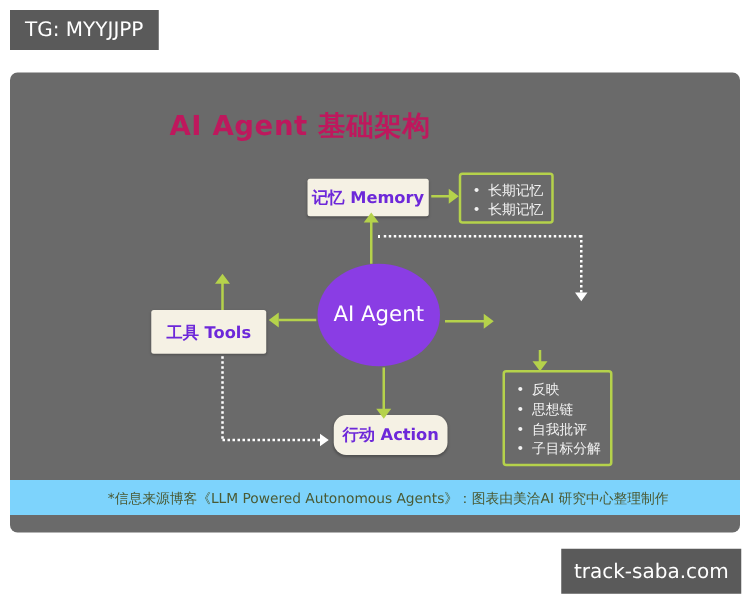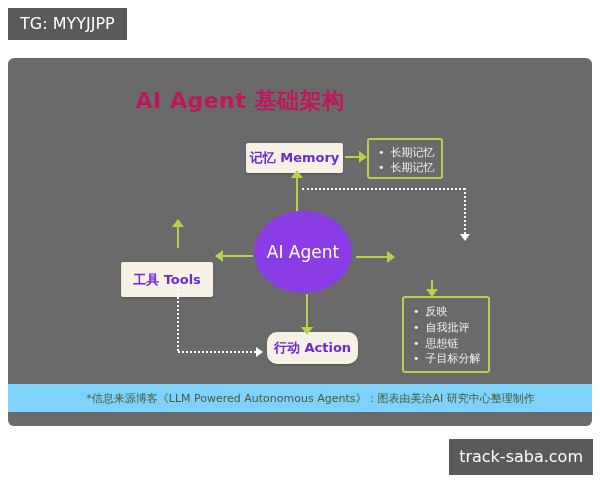--- a/index.html
+++ b/index.html
@@ -10,21 +10,21 @@
   .badge { position:absolute; background:#5a5a5a; color:#ffffff; font-size:16px; white-space:nowrap; }
   .badge.tl { left:8px; top:8px; height:32px; line-height:32px; padding:0 12px; }
   .badge.br { right:7px; top:439px; height:36px; line-height:36px; padding:0 10px; }
 
   .panel { position:absolute; left:8px; top:58px; width:584px; height:368px; background:#6a6a6a; border-radius:6px; }
 
   .title { position:absolute; left:0; top:86px; width:480px; text-align:center; color:#be185d; font-size:22px; font-weight:bold; letter-spacing:0.5px; }
 
   .node { position:absolute; background:#f5f1e4; color:#6d28d9; font-size:13px; font-weight:bold; display:flex; align-items:center; justify-content:center; border-radius:2px; box-shadow:0 1px 2px rgba(0,0,0,0.25); }
   .node.memory   { left:246px; top:143px; width:97px; height:30px; }
-  .node.tools    { left:121px; top:248px; width:92px; height:35px;margin-top:14px; }
+  .node.tools    { left:121px; top:248px; width:92px; height:35px; }
   .node.planning { left:397px; top:246px; width:93px; height:32px; }
   .node.action   { left:267px; top:332px; width:91px; height:32px;border-radius:10px; }
 
   .ellipse { position:absolute; left:254px; top:211px; width:98px; height:82px; background:#8a3de4; border-radius:50%; display:flex; align-items:center; justify-content:center; color:#ffffff; font-size:17px; font-weight:normal; }
 
   .list-box { position:absolute; border:2px solid #b5d24b; border-radius:3px; color:#f2f2f2; }
   .list-box ul { list-style:none; }
   .list-box li { font-size:11px; white-space:nowrap; }
   .list-box li::before { content:"•"; margin-right:6px; }
   .list-box.toollist { left:140px; top:129px; width:77px; height:86px; padding:7px 0 0 9px; }
@@ -70,22 +70,22 @@
   </div>
 
   <div class="ellipse">AI Agent</div>
 
   <div class="node tools">工具 Tools</div>
   <div class="node action">行动 Action</div>
 
   <div class="list-box planlist">
     <ul>
       <li>反映</li>
+      <li>思想链</li>
       <li>自我批评</li>
-      <li>思想链</li>
       <li>子目标分解</li>
     </ul>
   </div>
 
   <div class="line-v" style="left:296px; top:177px; height:34px;"></div>
   <div class="ah up" style="left:291px; top:170px;"></div>
 
   <div class="line-h" style="left:345px; top:156px; width:16px;"></div>
   <div class="ah right" style="left:359px; top:151px;"></div>
 

